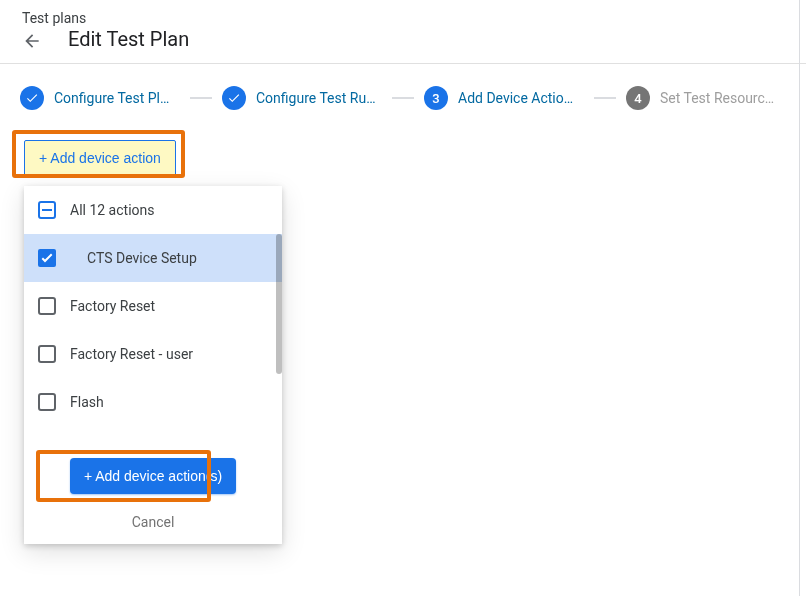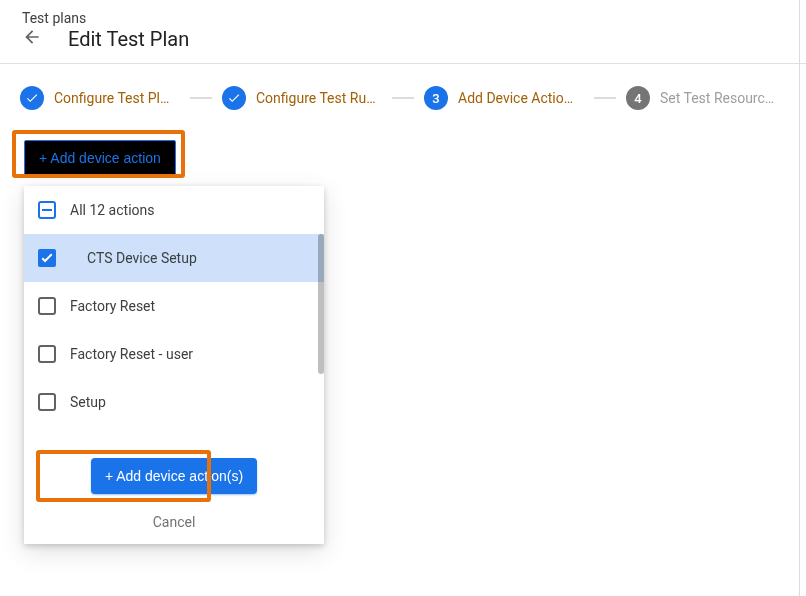--- a/index.html
+++ b/index.html
@@ -24,21 +24,21 @@
       padding: 10px 20px 12px 22px;
       border-bottom: 1px solid #e0e0e0;
     }
     .breadcrumb {
       font-size: 14px;
       color: #3c4043;
       margin-bottom: 1px;
     }
     .title-row {
       display: flex;
-      align-items: flex-start;
+      align-items: flex-end;
       gap: 26px;
     }
     .back-arrow {
       width: 20px;
       height: 20px;
       color: #5f6368;
       cursor: pointer;
       flex-shrink: 0;
     }
     .page-title {
@@ -70,21 +70,21 @@
       flex-shrink: 0;
       font-size: 13px;
       font-weight: 500;
       color: #fff;
     }
     .step-circle.completed, .step-circle.current { background: #1a73e8; }
     .step-circle.upcoming { background: #757575; }
     .check-icon { width: 14px; height: 14px; fill: #fff; }
     .step-label {
       font-size: 14px;
-      color: #a16207;
+      color: #0369a1;
       white-space: nowrap;
       overflow: hidden;
       text-overflow: ellipsis;
     }
     .step-label.upcoming { color: #9e9e9e; }
     .step-connector {
       height: 2px;
       background: #dadce0;
       width: 22px;
       flex-shrink: 0;
@@ -102,34 +102,34 @@
       border: 4px solid #e8710a;
       border-radius: 3px;
       pointer-events: none;
       z-index: 5;
     }
     .add-btn-outline {
       margin: 8px 0 0 12px;
       height: 36px;
       padding: 0 14px;
       border: 1px solid #1a73e8;
-      background: #000000;
+      background: #fef9c3;
       color: #1a73e8;
       font-size: 14px;
       font-weight: 500;
       border-radius: 2px;
       cursor: pointer;
       display: inline-flex;
       align-items: center;
     }
     .dropdown-panel {
       position: absolute;
       top: 54px;
       left: 24px;
-      width: 300px;
+      width: 258px;
       height: 358px;
       background: #fff;
       box-shadow: 0 2px 6px rgba(0,0,0,0.18), 0 8px 24px rgba(0,0,0,0.12);
       display: flex;
       flex-direction: column;
       z-index: 4;
     }
     .list-scroll {
       flex: 1;
       overflow: hidden;
@@ -300,21 +300,21 @@
         </span>
         <span>Factory Reset - user</span>
       </div>
 
       <div class="list-item">
         <span class="cbox">
           <svg viewBox="0 0 18 18">
               <rect class="cb-outline" x="1" y="1" width="16" height="16" rx="2"></rect>
             </svg>
         </span>
-        <span>Setup</span>
+        <span>Flash</span>
       </div>
 
 
       <div class="scrollbar-thumb"></div>
     </div>
 
     <div class="panel-footer">
       <div class="highlight-confirm"></div>
       <button class="confirm-btn">+ Add device action(s)</button>
       <span class="cancel-link">Cancel</span>

